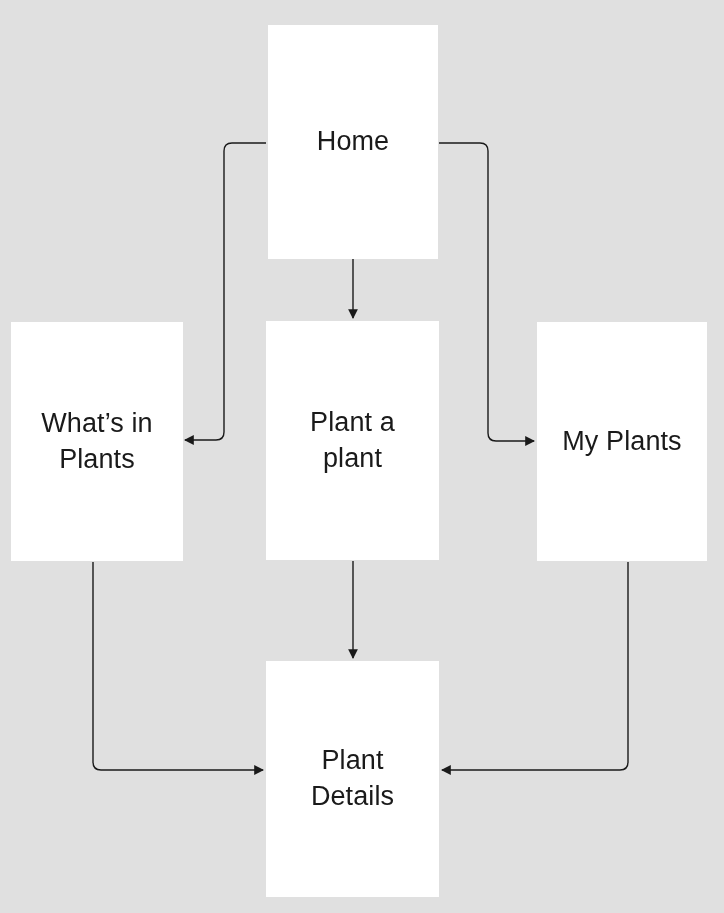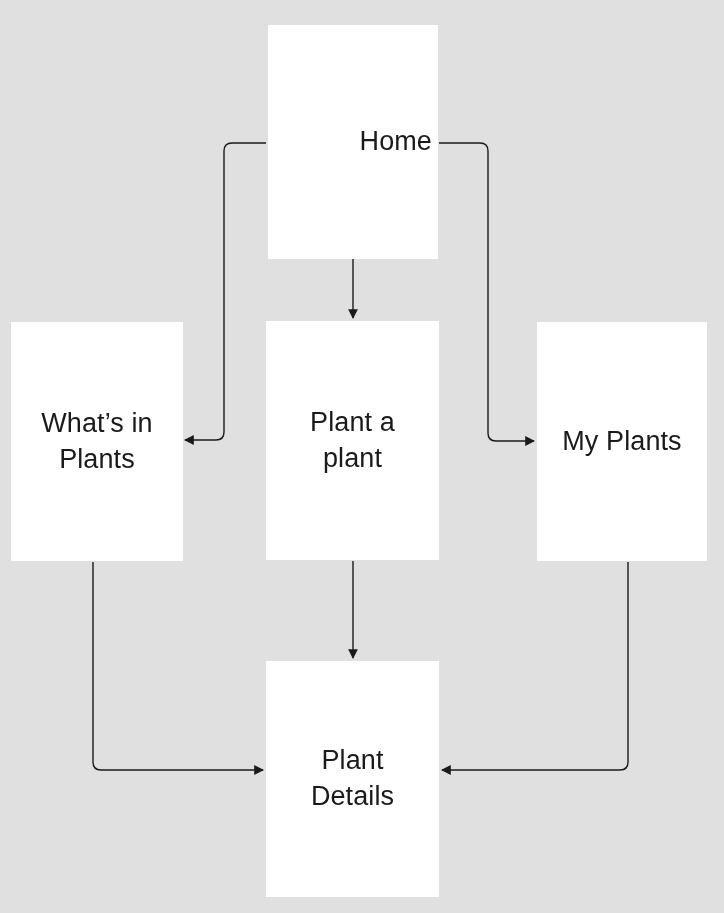--- a/index.html
+++ b/index.html
@@ -39,21 +39,21 @@
   .node-label {
     font-size: 27px;
     line-height: 1.32;
     color: #1a1a1a;
     font-weight: 400;
     letter-spacing: 0.1px;
     white-space: pre-line;
     padding: 0 6px;
   }
   
-  #node-home        { left: 268px; top: 25px;  width: 170px; height: 234px; justify-content: flex-end; }
+  #node-home        { left: 268px; top: 25px;  width: 170px; height: 234px; }
   #node-whats-in-season { left: 11px;  top: 322px; width: 172px; height: 239px; }
   #node-find-a-plant    { left: 266px; top: 321px; width: 173px; height: 239px; }
   #node-my-plants       { left: 537px; top: 322px; width: 170px; height: 239px; text-align: right; }
   #node-plant-details   { left: 266px; top: 661px; width: 173px; height: 236px; }
 </style>
 </head>
 <body>
 
 <div id="diagram-root">
 

